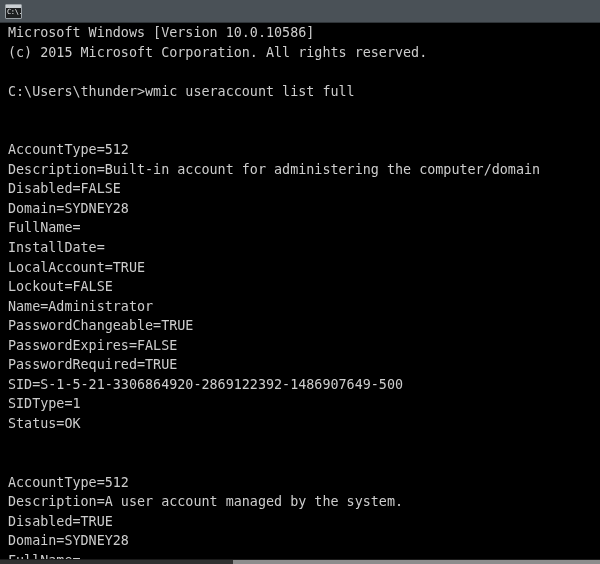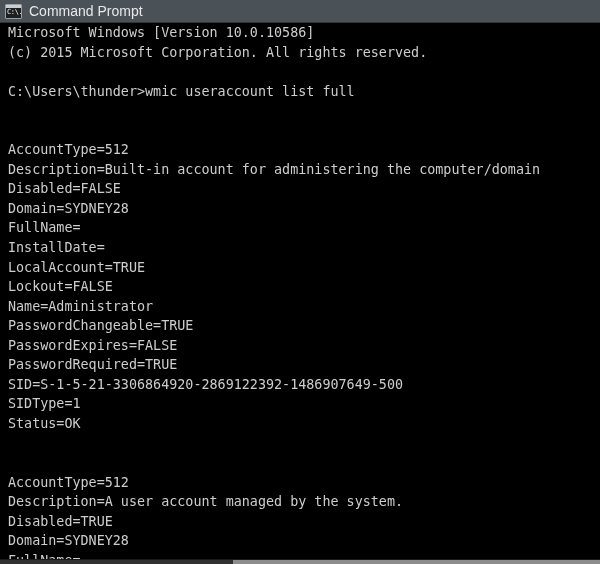--- a/index.html
+++ b/index.html
@@ -115,21 +115,20 @@
 </style>
 </head>
 <body>
 
 <div class="window">
 
   <div class="titlebar" style="background: rgb(74, 81, 87);">
     <div class="title-icon">
       <span class="glyph">C:\.</span>
     </div>
-    <span class="title-text" style="color: rgb(230, 232, 234);">Command Prompt</span>
   </div>
 
   <div class="console" style="background: rgb(0, 0, 0);">
     <pre class="console-text" style="color: rgb(205, 205, 205);">Microsoft Windows [Version 10.0.10586]
 (c) 2015 Microsoft Corporation. All rights reserved.
 
 C:\Users\thunder&gt;wmic useraccount list full
 
 
 AccountType=512

